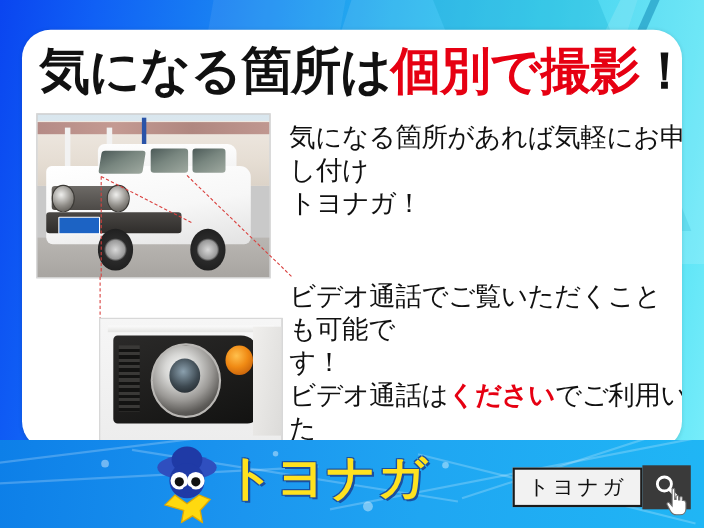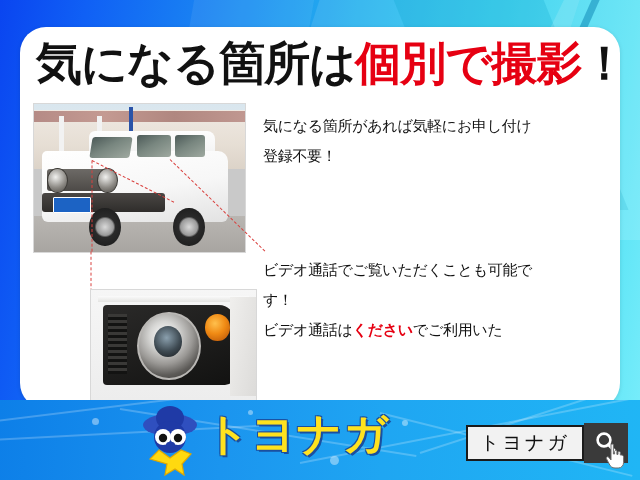--- a/index.html
+++ b/index.html
@@ -93,21 +93,20 @@
   #headline {
     position: absolute;
     left: 16px; top: 4px;
     width: 584px;
     font-size: 46px;
     font-weight: bold;
     letter-spacing: -1px;
     color: #111111;
     white-space: nowrap;
     line-height: 66px;
-    font-family: Liberation Serif, serif;
   }
   #headline .hl-red { color: #e60012; }
   #headline .hl-bang { color: #111111; }
 
   
   .photo {
     position: absolute;
     overflow: hidden;
     border: 1px solid #d8d8d8;
     background: #c9c9c9;
@@ -207,21 +206,21 @@
     transform-origin: left center;
     pointer-events:none;
   }
 
   
   .copy {
     position: absolute;
     left: 243px;
     width: 362px;
     color: #111111;
-    font-size: 15px;
+    font-size: 24px;
     line-height: 30px;
     letter-spacing: -0.3px;
   }
   #copy-1 { top: 84px; }
   #copy-2 { top: 228px; }
   .copy .red { color: #e60012; font-weight: bold; }
 
   
   #mascot {
     position:absolute; left:141px; bottom:4px; width:58px; height:72px;
@@ -306,21 +305,21 @@
       <div class="hl-panel"></div>
       <div class="hl-vent"></div>
       <div class="hl-ring"></div>
       <div class="hl-proj"></div>
       <div class="hl-amber"></div>
       <div class="hl-fender"></div>
     </div>
 
     <div class="copy" id="copy-1">
       <div>気になる箇所があれば気軽にお申し付け</div>
-      <div>登録不要！</div>
+      <div>トヨナガ！</div>
     </div>
 
     <div class="copy" id="copy-2">
       <div>ビデオ通話でご覧いただくことも可能で</div>
       <div>す！</div>
       <div><span>ビデオ通話は</span><span class="red">ください</span><span>でご利用いた</span></div>
     </div>
 
   </div>
 

